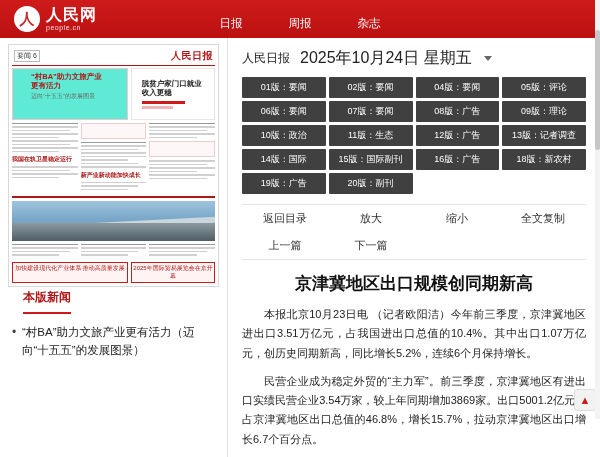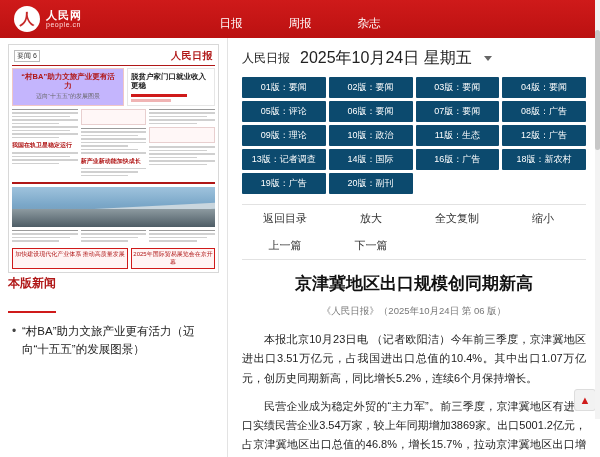--- a/index.html
+++ b/index.html
@@ -23,21 +23,21 @@
   }
   .logo { display: flex; align-items: center; gap: 6px; }
   .logo-mark {
     width: 26px; height: 26px; border-radius: 50%;
     background: #ffffff;
     display: flex; align-items: center; justify-content: center;
     color: #c62828; font-size: 15px; font-weight: bold;
     font-family: "DejaVu Sans", sans-serif;
   }
   .logo-text { display: flex; flex-direction: column; justify-content: center; line-height: 1.05; }
-  .logo-cn { color: #fff; font-size: 11px; font-weight: bold; letter-spacing: 1px; }
+  .logo-cn { color: #fff; font-size: 16px; font-weight: bold; letter-spacing: 1px; }
   .logo-en { color: #ffd9d9; font-size: 7px; letter-spacing: .5px; }
 
   .top-nav {
     position: absolute; left: 0; right: 0; top: 0; height: 46px;
     display: flex; align-items: center; justify-content: center; gap: 46px;
     pointer-events: none;
   }
   .top-nav a {
     color: #fff; font-size: 11.5px; text-decoration: none;
     pointer-events: auto;
@@ -68,27 +68,27 @@
   .paper-edition {
     font-size: 7px; color: #333; border: 1px solid #bbb; padding: 0 2px;
   }
   .paper-masthead {
     font-size: 10px; color: #b01717; font-weight: bold; letter-spacing: .5px;
   }
   .headline-band {
     display: flex; gap: 3px; align-items: stretch; margin-bottom: 3px;
   }
   .hl-left {
-    flex: 1.25; background: #c4b5fd; border: 1px solid #f0c6c6;
-    padding: 3px 5px; line-height: 1.25; text-align: center;
+    flex: 1.25; background: #5eead4; border: 1px solid #f0c6c6;
+    padding: 3px 18px; line-height: 1.25;
   }
   .hl-left .t1 { font-size: 7.5px; color: #b01717; font-weight: bold; }
   .hl-left .t2 { font-size: 6px; color: #666; margin-top: 2px; }
   .hl-right {
-    flex: 1; border: 1px solid #e6e6e6; padding: 3px;
+    flex: 1; border: 1px solid #e6e6e6; padding: 10px;
   }
   .hl-right .t1 { font-size: 7.5px; color: #222; font-weight: bold; line-height: 1.25; }
   .hl-right .bar { height: 3px; background: #cf1a1a; width: 70%; margin-top: 3px; }
   .hl-right .bar2 { height: 3px; background: #f0b4b4; width: 50%; margin-top: 2px; }
 
   .cols { display: flex; gap: 3px; }
   .col { flex: 1; }
   .txt-lines { margin-bottom: 3px; }
   .ln { height: 1.5px; background: #d0d0d0; margin-bottom: 2px; }
   .ln.s { width: 72%; }
@@ -116,22 +116,22 @@
     line-height: 1.3;
   }
   .paper-bottom-row { display: flex; gap: 3px; margin-top: 3px; }
 
   .page-title {
     font-size: 13.5px; font-weight: bold; color: #1a1a1a;
     margin: 10px 0 10px 2px;
   }
   .news-head {
     display: inline-block; font-size: 12px; font-weight: bold;
-    color: #b01717; padding-bottom: 19px; border-bottom: 2px solid #cf1a1a;
-    margin-left: 0;
+    color: #b01717; padding-bottom: 6px; border-bottom: 2px solid #cf1a1a;
+    margin-left: 15px;
   }
   .news-list { margin: 10px 0 0 2px; padding: 0; list-style: none; }
   .news-list li {
     font-size: 11.5px; color: #222; line-height: 1.55;
     padding-left: 12px; position: relative;
   }
   .news-list li:before {
     content: "•"; position: absolute; left: 2px; top: -1px; color: #444; font-size: 12px;
   }
 
@@ -140,21 +140,21 @@
   .datebar { display: flex; align-items: center; gap: 10px; padding: 2px 0 8px 0; }
   .datebar .name { font-size: 12px; color: #222; }
   .datebar .date { font-size: 16px; color: #222; }
   .caret { width: 0; height: 0; border-left: 4px solid transparent; border-right: 4px solid transparent; border-top: 5px solid #666; margin-left: 2px; }
 
   .page-grid {
     display: grid; grid-template-columns: repeat(4, 1fr);
     gap: 3px; margin-bottom: 10px;
   }
   .pg {
-    background: #0c4a6e; color: #fff; font-size: 9px;
+    background: #404040; color: #fff; font-size: 9px;
     text-align: center; padding: 4px 1px; border-radius: 1px;
     white-space: nowrap; overflow: hidden;
   }
 
   .toolbar {
     display: grid; grid-template-columns: repeat(4, 1fr);
     border-top: 1px solid #e2e2e2; border-bottom: 1px solid #e2e2e2;
     margin-bottom: 12px;
   }
   .toolbar .tb {
@@ -342,49 +342,48 @@
 
       <div class="datebar">
         <span class="name">人民日报</span>
         <span class="date">2025年10月24日  星期五</span>
         <span class="caret"></span>
       </div>
 
       <div class="page-grid">
         <div class="pg">01版：要闻</div>
         <div class="pg">02版：要闻</div>
-        <div class="pg">03版：要闻</div>
         <div class="pg">04版：要闻</div>
         <div class="pg">05版：评论</div>
         <div class="pg">06版：要闻</div>
         <div class="pg">07版：要闻</div>
         <div class="pg">08版：广告</div>
         <div class="pg">09版：理论</div>
         <div class="pg">10版：政治</div>
         <div class="pg">11版：生态</div>
         <div class="pg">12版：广告</div>
         <div class="pg">13版：记者调查</div>
         <div class="pg">14版：国际</div>
+        <div class="pg">15版：国际副刊</div>
         <div class="pg">16版：广告</div>
         <div class="pg">18版：新农村</div>
         <div class="pg">19版：广告</div>
         <div class="pg">20版：副刊</div>
       </div>
 
       <div class="toolbar">
         <div class="tb">返回目录</div>
         <div class="tb">放大</div>
+        <div class="tb">缩小</div>
         <div class="tb">全文复制</div>
-        <div class="tb">缩小</div>
         <div class="tb">上一篇</div>
         <div class="tb">下一篇</div>
       </div>
 
       <div class="article-title">京津冀地区出口规模创同期新高</div>
-      <div class="article-meta">《人民日报》（2025年10月24日  第 06 版）</div>
 
       <div class="article-body">
         <p>本报北京10月23日电 （记者欧阳洁）今年前三季度，京津冀地区进出口3.51万亿元，占我国进出口总值的10.4%。其中出口1.07万亿元，创历史同期新高，同比增长5.2%，连续6个月保持增长。</p>
         <p>民营企业成为稳定外贸的“主力军”。前三季度，京津冀地区有进出口实绩民营企业3.54万家，较上年同期增加3869家。出口5001.2亿元，占京津冀地区出口总值的46.8%，增长15.7%，拉动京津冀地区出口增长6.7个百分点。</p>
         <p>多元化市场持续拓展。前三季度，京津冀地区继续保持特色商品广受国际市场青睐，与241个国家和地区保持稳定贸易往来。其中对共建“一带一路”国家出口6215.6亿元，增长7.5%，占京津冀地区出口总值的57.9%。</p>
       </div>
 
       <div class="scroll-top">
         <span>▲</span>
       </div>

